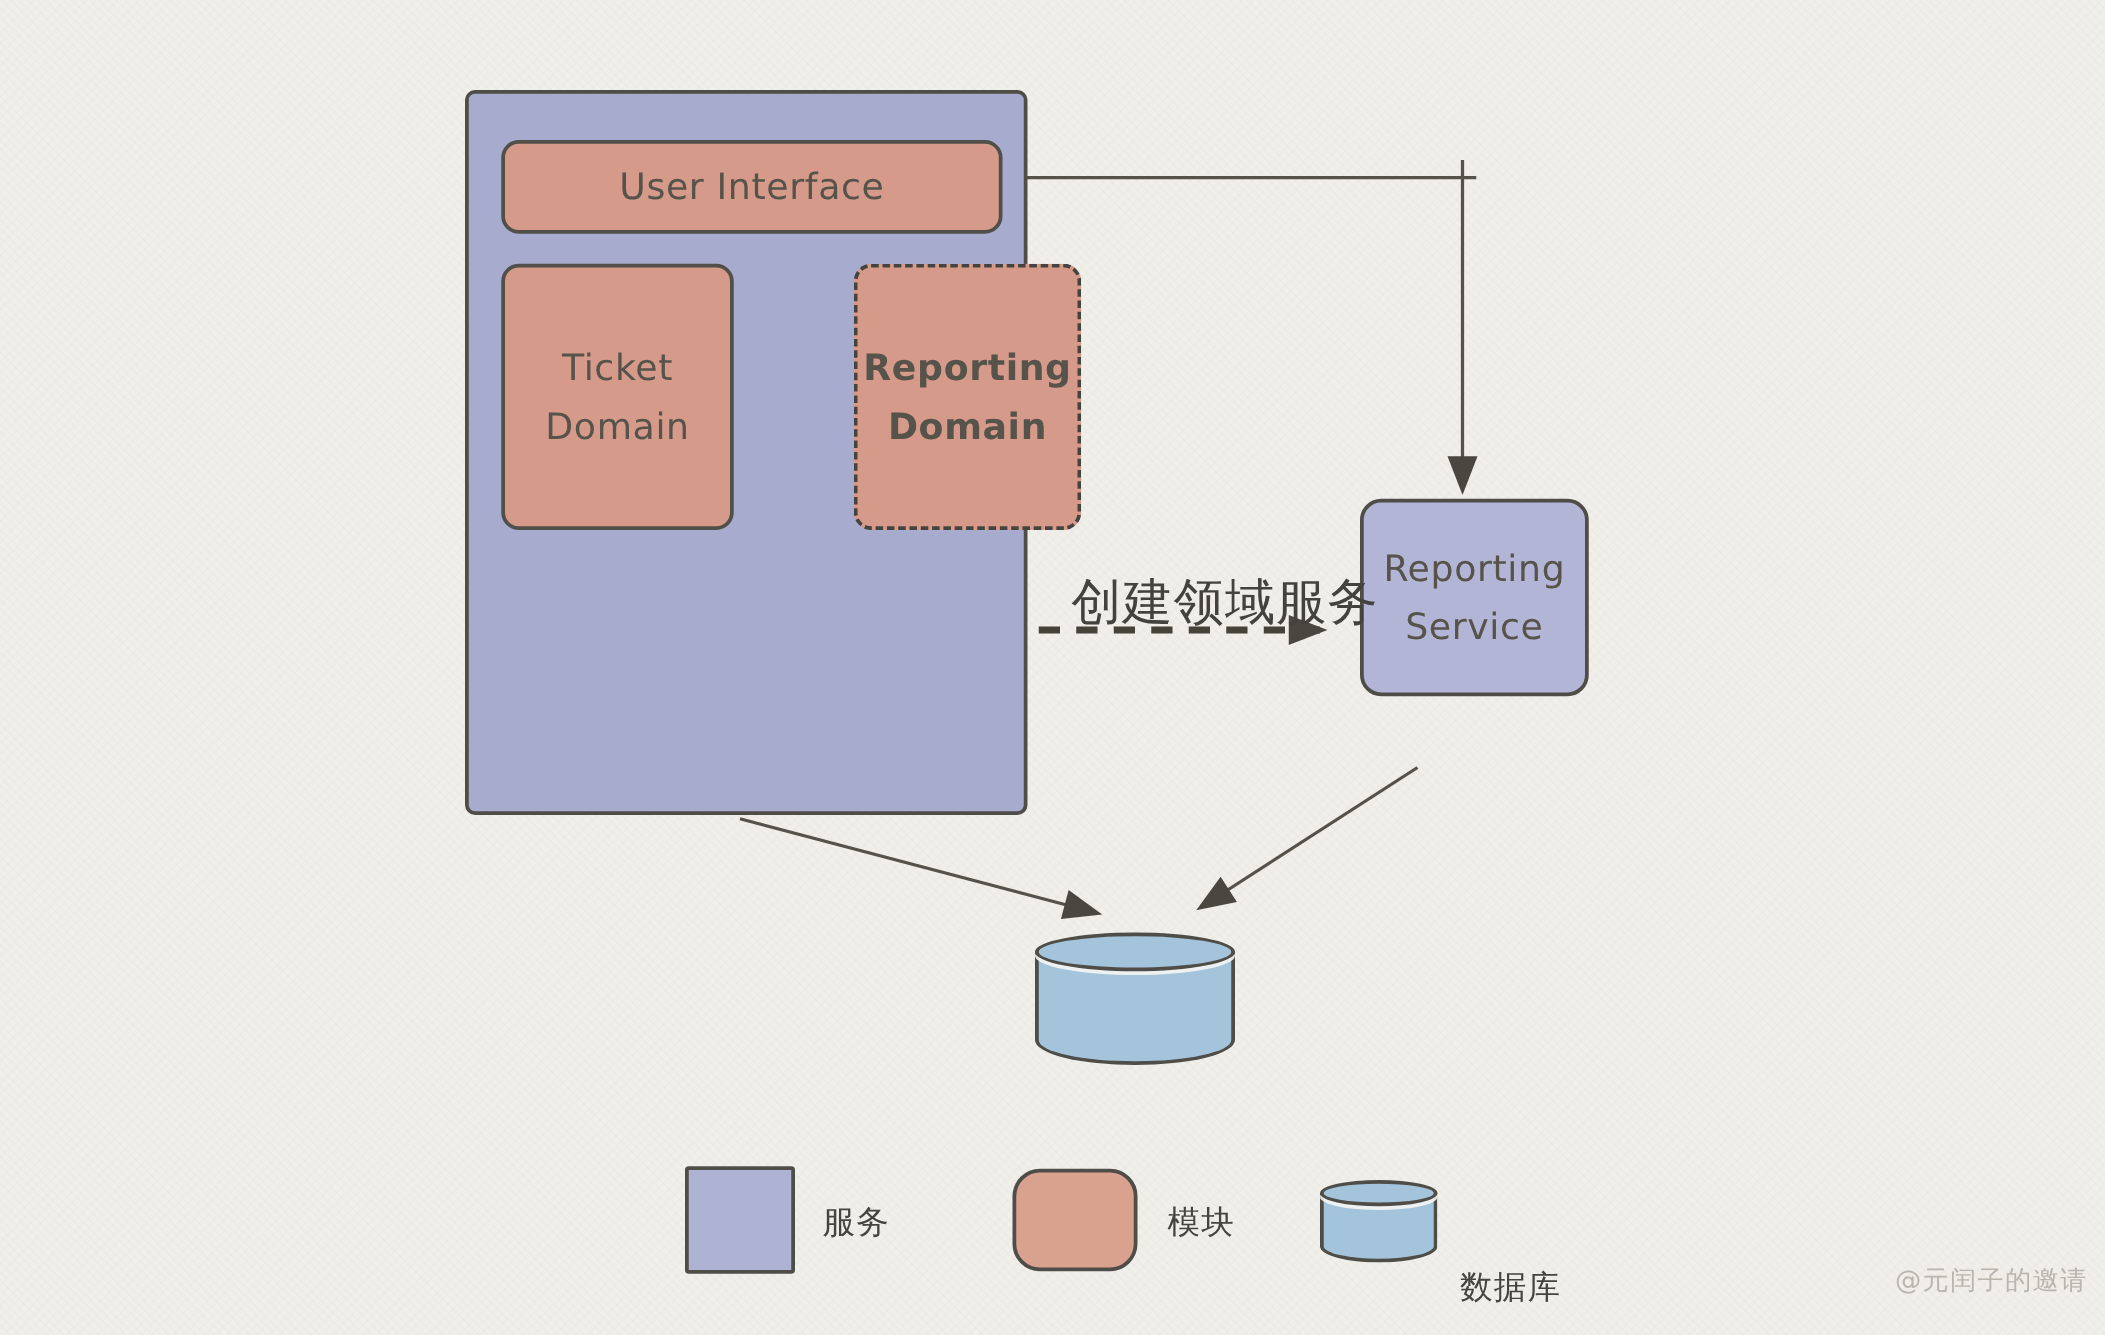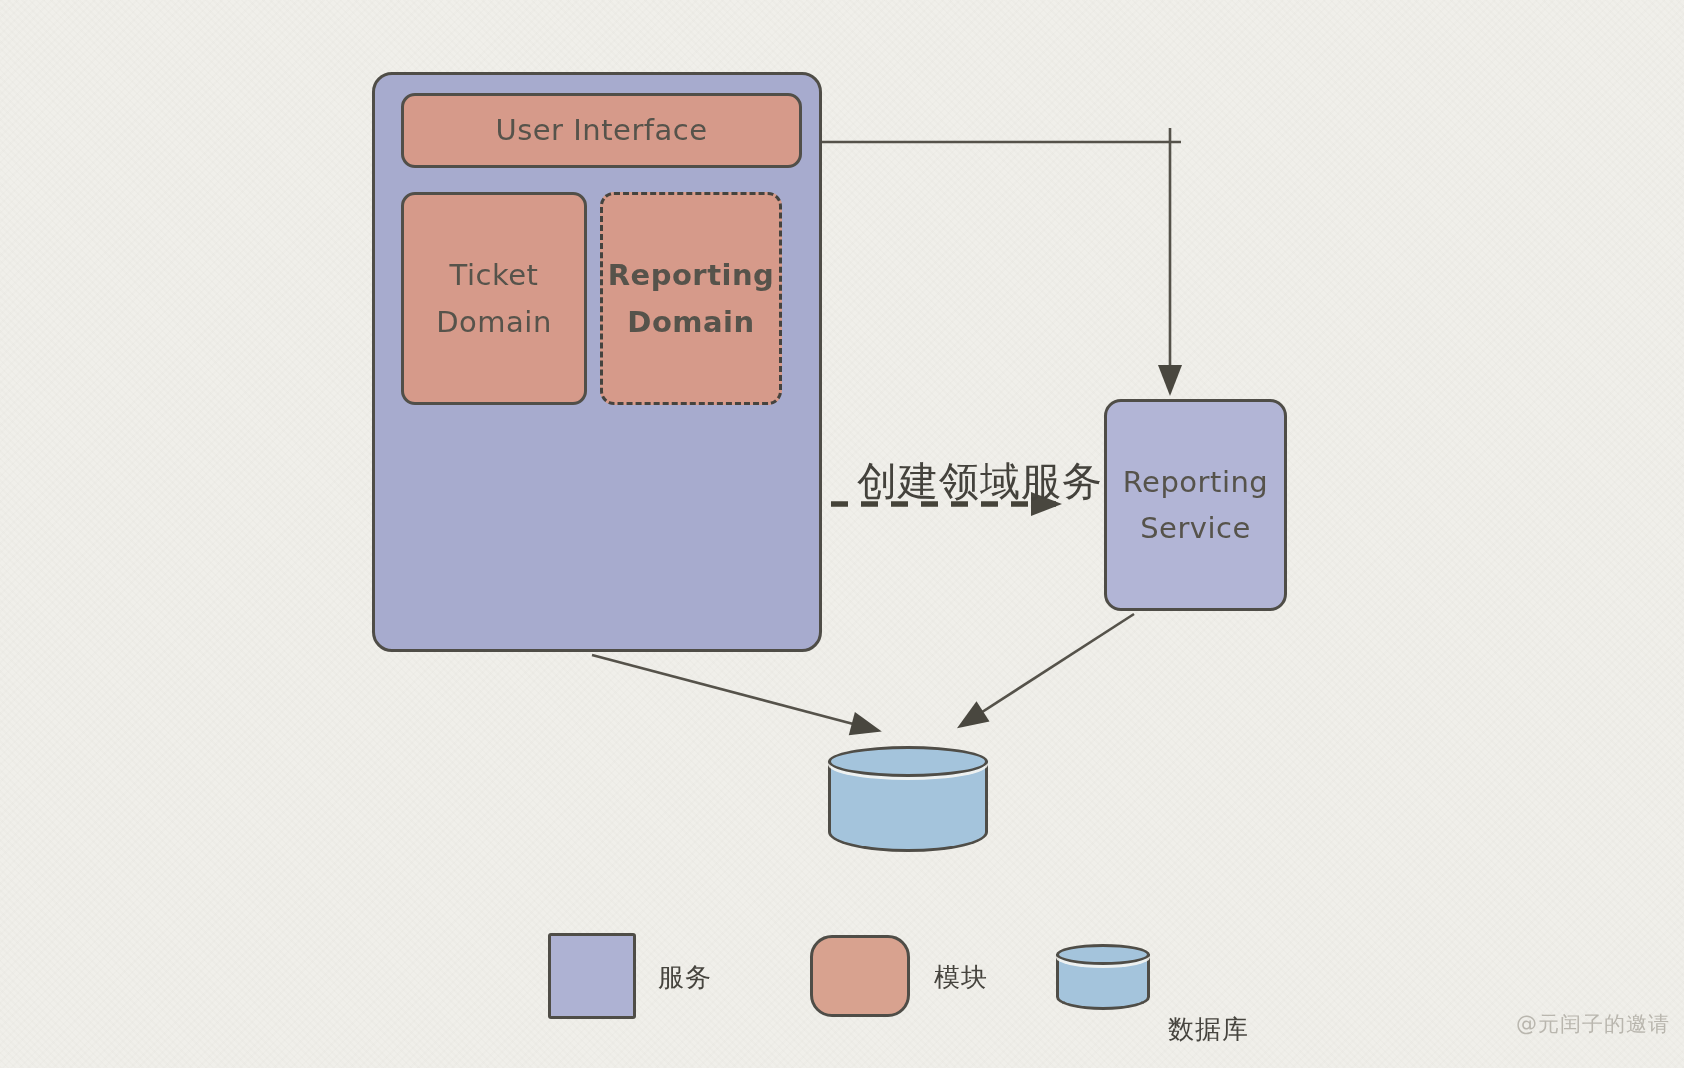--- a/index.html
+++ b/index.html
@@ -13,41 +13,41 @@
       repeating-linear-gradient(45deg, rgba(120,115,100,0.022) 0 2px, rgba(0,0,0,0) 2px 5px),
       repeating-linear-gradient(-45deg, rgba(120,115,100,0.018) 0 2px, rgba(0,0,0,0) 2px 6px),
       #f0efea;
   }
   .arrow-layer{position:absolute;left:0;top:0;width:1684px;height:1068px;pointer-events:none;}
 
   
   .container{
     position:absolute;left:372px;top:72px;width:450px;height:580px;
     box-sizing:border-box;background:#a7abce;
-    border:3px solid #4f4d47;border-radius:20px;
-    padding:18px 23px 0 26px;
+    border:3px solid #4f4d47;border-radius:8px;
+    padding:37px 23px 0 26px;
   }
   .module{
     box-sizing:border-box;background:#d69a8a;
     border:3px solid #514f49;border-radius:14px;
     display:flex;align-items:center;justify-content:center;text-align:center;
     color:#56534b;font-size:29px;letter-spacing:0.5px;line-height:1.6;
   }
   .module.wide{width:401px;height:75px;margin-bottom:24px;}
-  .module-row{display:flex;width:381px;justify-content:space-between;}
+  .module-row{display:flex;width:464px;justify-content:space-between;}
   .module.tall{width:186px;height:213px;padding:0 18px;}
   .module.tall.dashed{width:182px;border:3.5px dashed #45433e;font-weight:bold;}
 
   
   .service-box{
-    position:absolute;left:1088px;top:399px;width:183px;height:212px;
+    position:absolute;left:1088px;top:399px;width:183px;height:158px;
     box-sizing:border-box;background:#b2b5d6;
     border:3px solid #4f4d47;border-radius:17px;
     display:flex;align-items:center;justify-content:center;text-align:center;
-    color:#56534b;font-size:29px;letter-spacing:0.5px;line-height:1.6;margin-left:16px;
+    color:#56534b;font-size:29px;letter-spacing:0.5px;line-height:1.6;
   }
 
   .edge-label{
     position:absolute;left:857px;top:454px;width:200px;
     color:#44423c;font-size:40px;letter-spacing:1px;white-space:nowrap;
   }
 
   
   .cyl{position:absolute;}
   .cyl-body{

